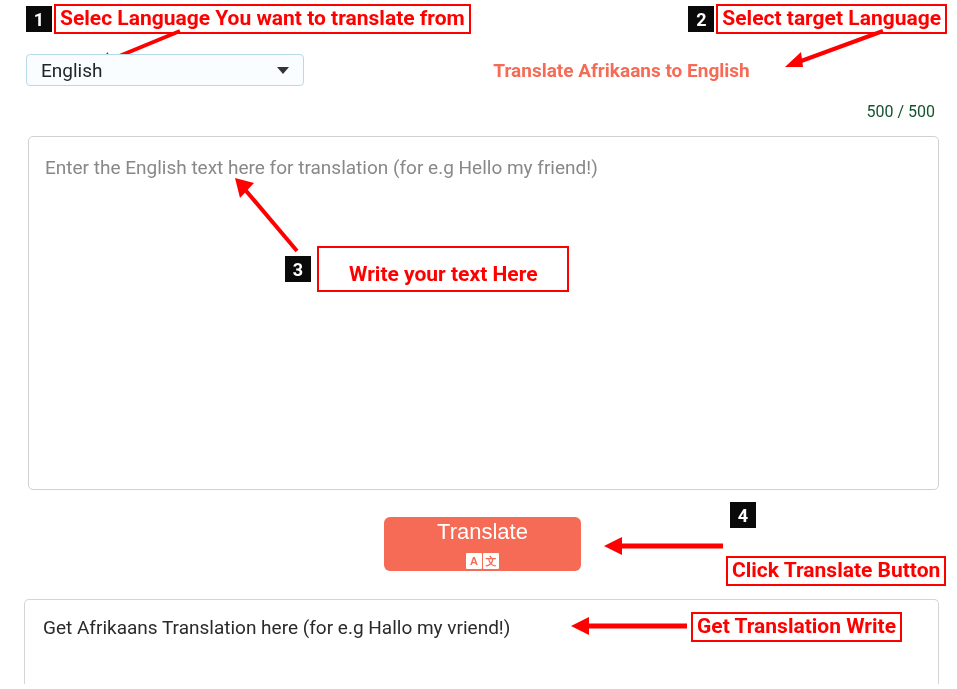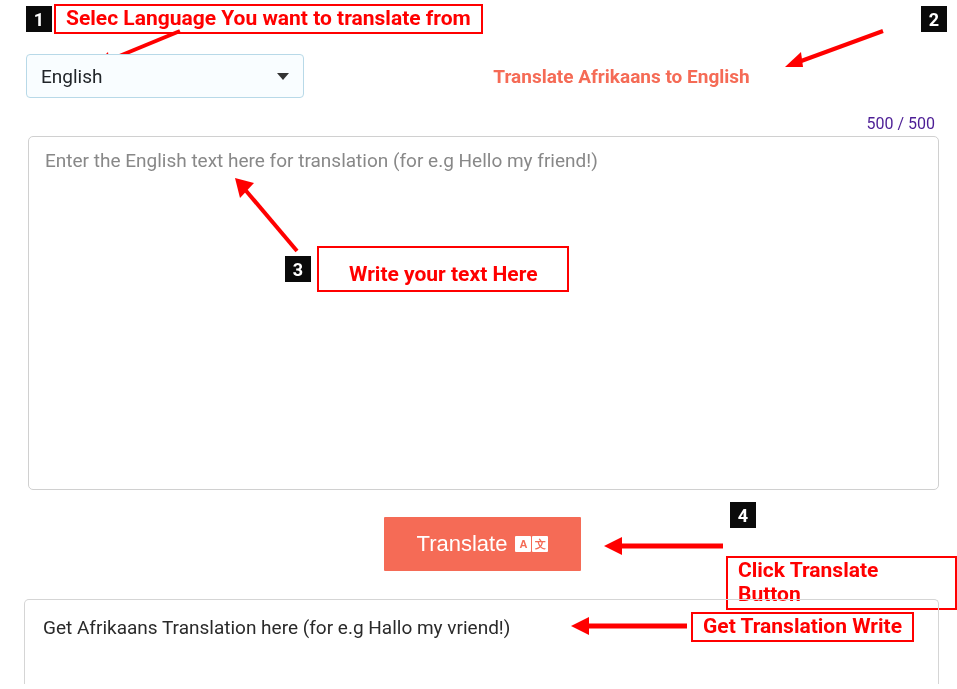--- a/index.html
+++ b/index.html
@@ -22,21 +22,21 @@
   min-width: 26px;
   height: 26px;
   padding: 0 5px;
 }
 .callout-box {
   display: inline-block;
   border: 2px solid #f00;
   color: #f00;
   font-weight: 700;
   font-size: 21px;
-  padding: 0px 10px 2px;
+  padding: 0px 4px 2px;
   background: #fff;
 }
 .ann-row-top {
   position: absolute;
   top: 4px;
   left: 26px;
   right: 10px;
   display: flex;
   align-items: center;
 }
@@ -45,21 +45,21 @@
 .select-row {
   position: absolute;
   top: 54px;
   left: 26px;
   right: 18px;
   display: flex;
   align-items: center;
 }
 .select {
   width: 278px;
-  height: 44px;
+  height: 32px;
   border: 1px solid #b8d9e8;
   border-radius: 4px;
   background: #f9fdff;
   display: flex;
   align-items: center;
   padding: 0 14px;
   font-size: 19px;
   color: #212529;
   cursor: pointer;
   justify-content: space-between;
@@ -71,61 +71,62 @@
   border-top: 7px solid #333;
 }
 .center-title {
   color: #f56b56;
   font-weight: 700;
   font-size: 19px;
   margin: 4px auto;
 }
 .char-count {
   position: absolute;
-  top: 114px;
+  top: 102px;
   right: 22px;
-  color: #4c1d95;
+  color: #14532d;
   font-size: 16px;
 }
 .input-box {
   position: absolute;
   top: 136px;
   left: 28px;
   right: 18px;
   height: 354px;
   border: 1px solid #d0d0d0;
   border-radius: 5px;
-  padding: 12px 16px;
+  padding: 19px 16px;
   font-size: 19px;
   color: #888;
 }
 .ann3-group {
   position: absolute;
   top: 246px;
   left: 285px;
   display: flex;
   align-items: center;
   gap: 6px;
 }
 .translate-btn {
   position: absolute;
   top: 517px;
   left: 384px;
   width: 197px;
   height: 54px;
   background: #f56b56;
   color: #fff;
   border: none;
-  border-radius: 1px;
+  border-radius: 6px;
   font-size: 22px;
   display: flex;
   align-items: center;
   justify-content: center;
   gap: 8px;
   cursor: pointer;
+  flex-direction: column;
 }
 .translate-icon-box {
   display: inline-flex;
   align-items: center;
   gap: 1px;
 }
 .lang-tile {
   width: 16px;
   height: 16px;
   background: #fff;
@@ -160,20 +161,21 @@
 </head>
 <body>
 
 <div class="ann-row-top">
   <div class="left-group">
     <span class="badge">1</span>
     <span class="callout-box">Selec Language You want to  translate from</span>
   </div>
   <div class="right-group">
     <span class="badge">2</span>
+    <span class="callout-box">Select target Language</span>
   </div>
 </div>
 
 <svg class="arrow" style="top:26px;left:80px" width="120" height="50">
   <line x1="100" y1="5" x2="20" y2="38" stroke="#f00" stroke-width="4"></line>
   <polygon points="13,41 30,41 28,26" fill="#f00"></polygon>
 </svg>
 <svg class="arrow" style="top:26px;left:768px" width="130" height="50">
   <line x1="115" y1="5" x2="25" y2="38" stroke="#f00" stroke-width="4"></line>
   <polygon points="17,41 35,41 33,26" fill="#f00"></polygon>

